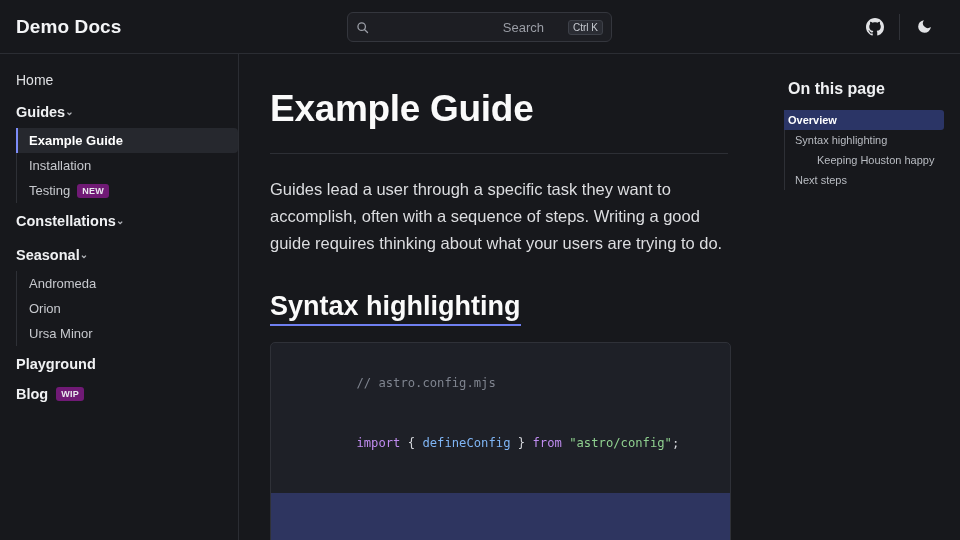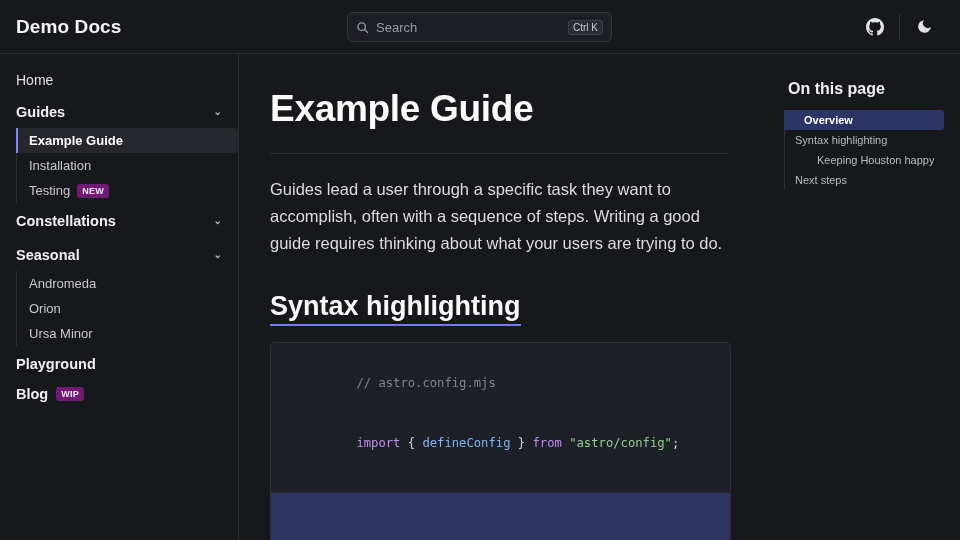--- a/index.html
+++ b/index.html
@@ -16,20 +16,21 @@
   
   .header {
     height: 54px;
     flex: 0 0 54px;
     background: #17181c;
     border-bottom: 1px solid #2b2d33;
     display: flex;
     align-items: center;
     padding: 0 16px;
     position: relative;
+    text-align: right;
   }
   .brand {
     font-size: 19px;
     font-weight: 700;
     color: #f3f4f6;
     letter-spacing: .1px;
     white-space: nowrap;
   }
   .search-wrap {
     position: absolute;
@@ -39,21 +40,21 @@
     height: 30px;
   }
   .search-box {
     width: 100%; height: 100%;
     background: #1d1e23;
     border: 1px solid #34363d;
     border-radius: 6px;
     display: flex;
     align-items: center;
     padding: 0 8px;
-    gap: 7px;
+    gap: 24px;
   }
   .search-icon { width: 13px; height: 13px; flex: 0 0 13px; color: #9a9da5; display: block; }
   .search-text { font-size: 13px; color: #9a9da5; flex: 1; }
   .kbd {
     font-size: 10px;
     color: #c9ccd2;
     background: #2a2c33;
     border: 1px solid #3d4048;
     border-radius: 3px;
     padding: 1px 4px;
@@ -90,21 +91,20 @@
     font-size: 14px;
     color: #dfe0e3;
   }
   .group-title {
     padding: 10px 16px 8px 16px;
     font-size: 14.5px;
     font-weight: 700;
     color: #f0f1f3;
     display: flex;
     align-items: center;
-    justify-content: space-between;
   }
   .chevron { color: #b6b8bd; font-size: 10px; line-height: 1; }
   .group-items {
     margin-left: 16px;
     padding-left: 0;
     border-left: 1px solid #2e3036;
   }
   .nav-item {
     padding: 5px 10px 5px 12px;
     font-size: 13px;
@@ -217,21 +217,21 @@
     font-size: 11px;
     color: #b9bcc2;
     padding: 4px 8px 4px 10px;
     border-radius: 0 3px 3px 0;
   }
   .toc-item.active {
     background: #2b3566;
     color: #ffffff;
     font-weight: 700;
     margin-left: -1px;
-    padding-left: 20px;
+    padding-left: 4px;
   }
   .toc-item.lvl2 { padding-left: 22px; }
   .toc-item.lvl3 { padding-left: 32px; }
 </style>
 </head>
 <body>
 
 <div class="app">
 
   <div class="header">

